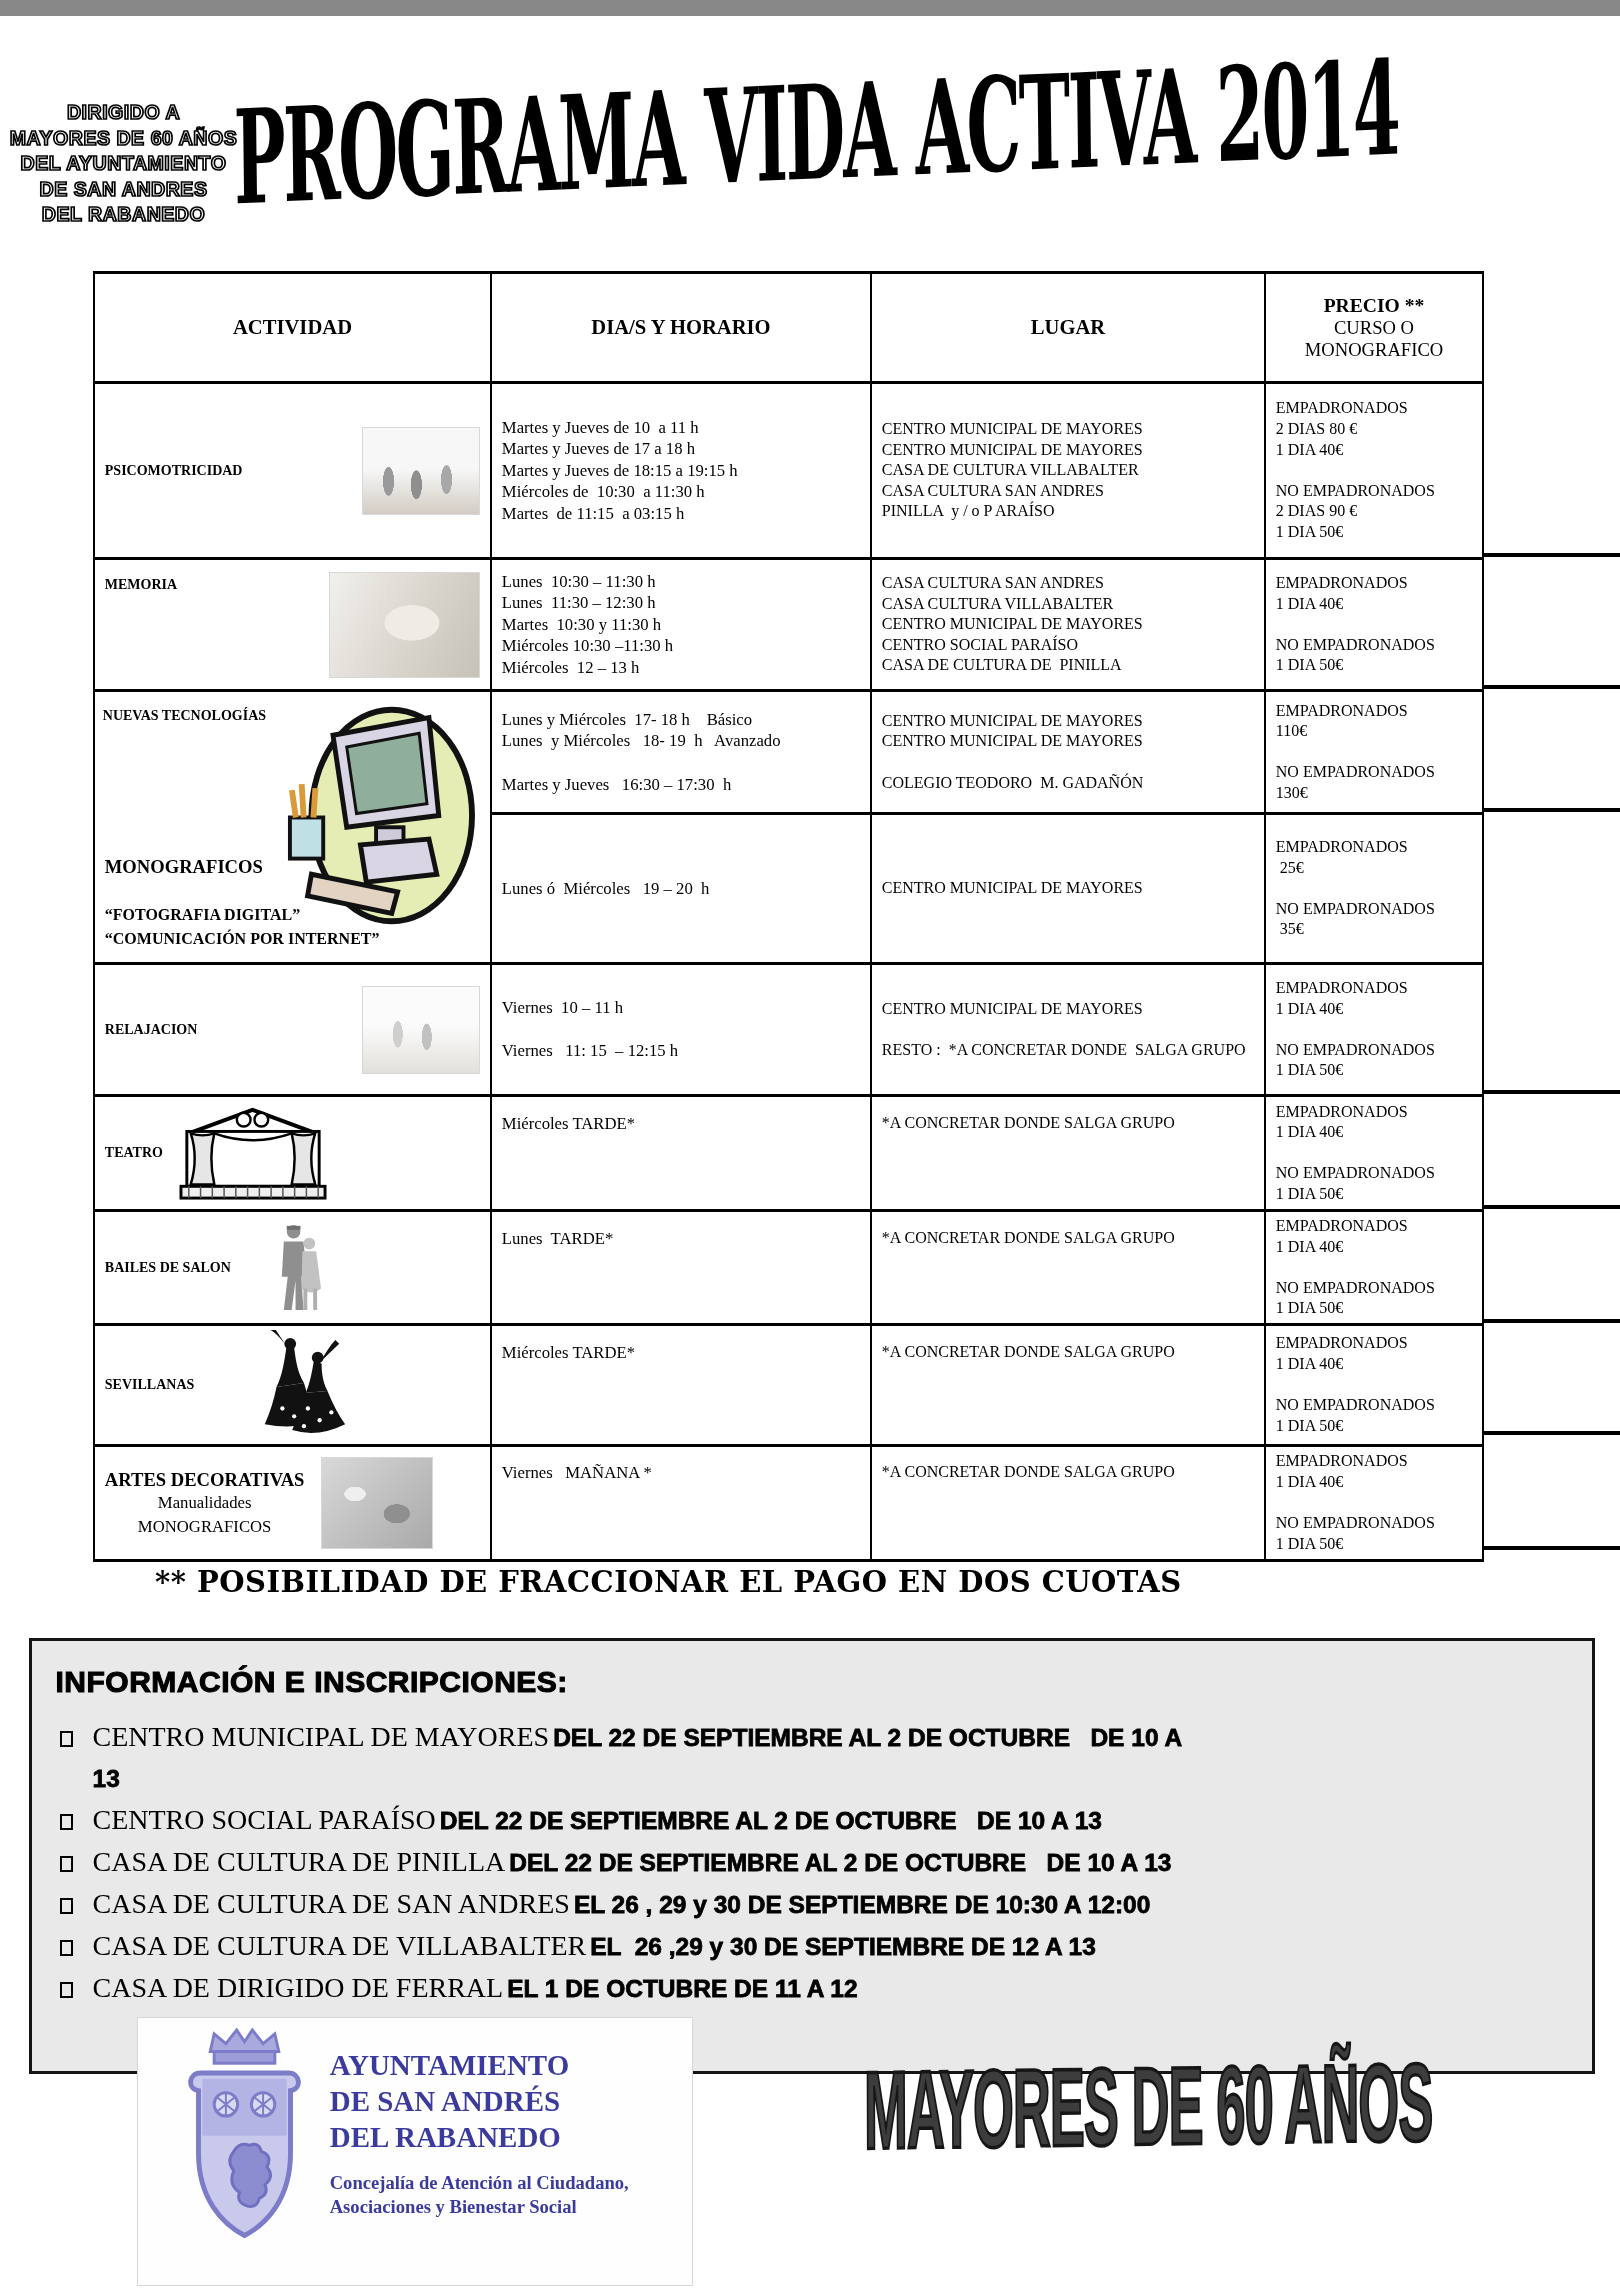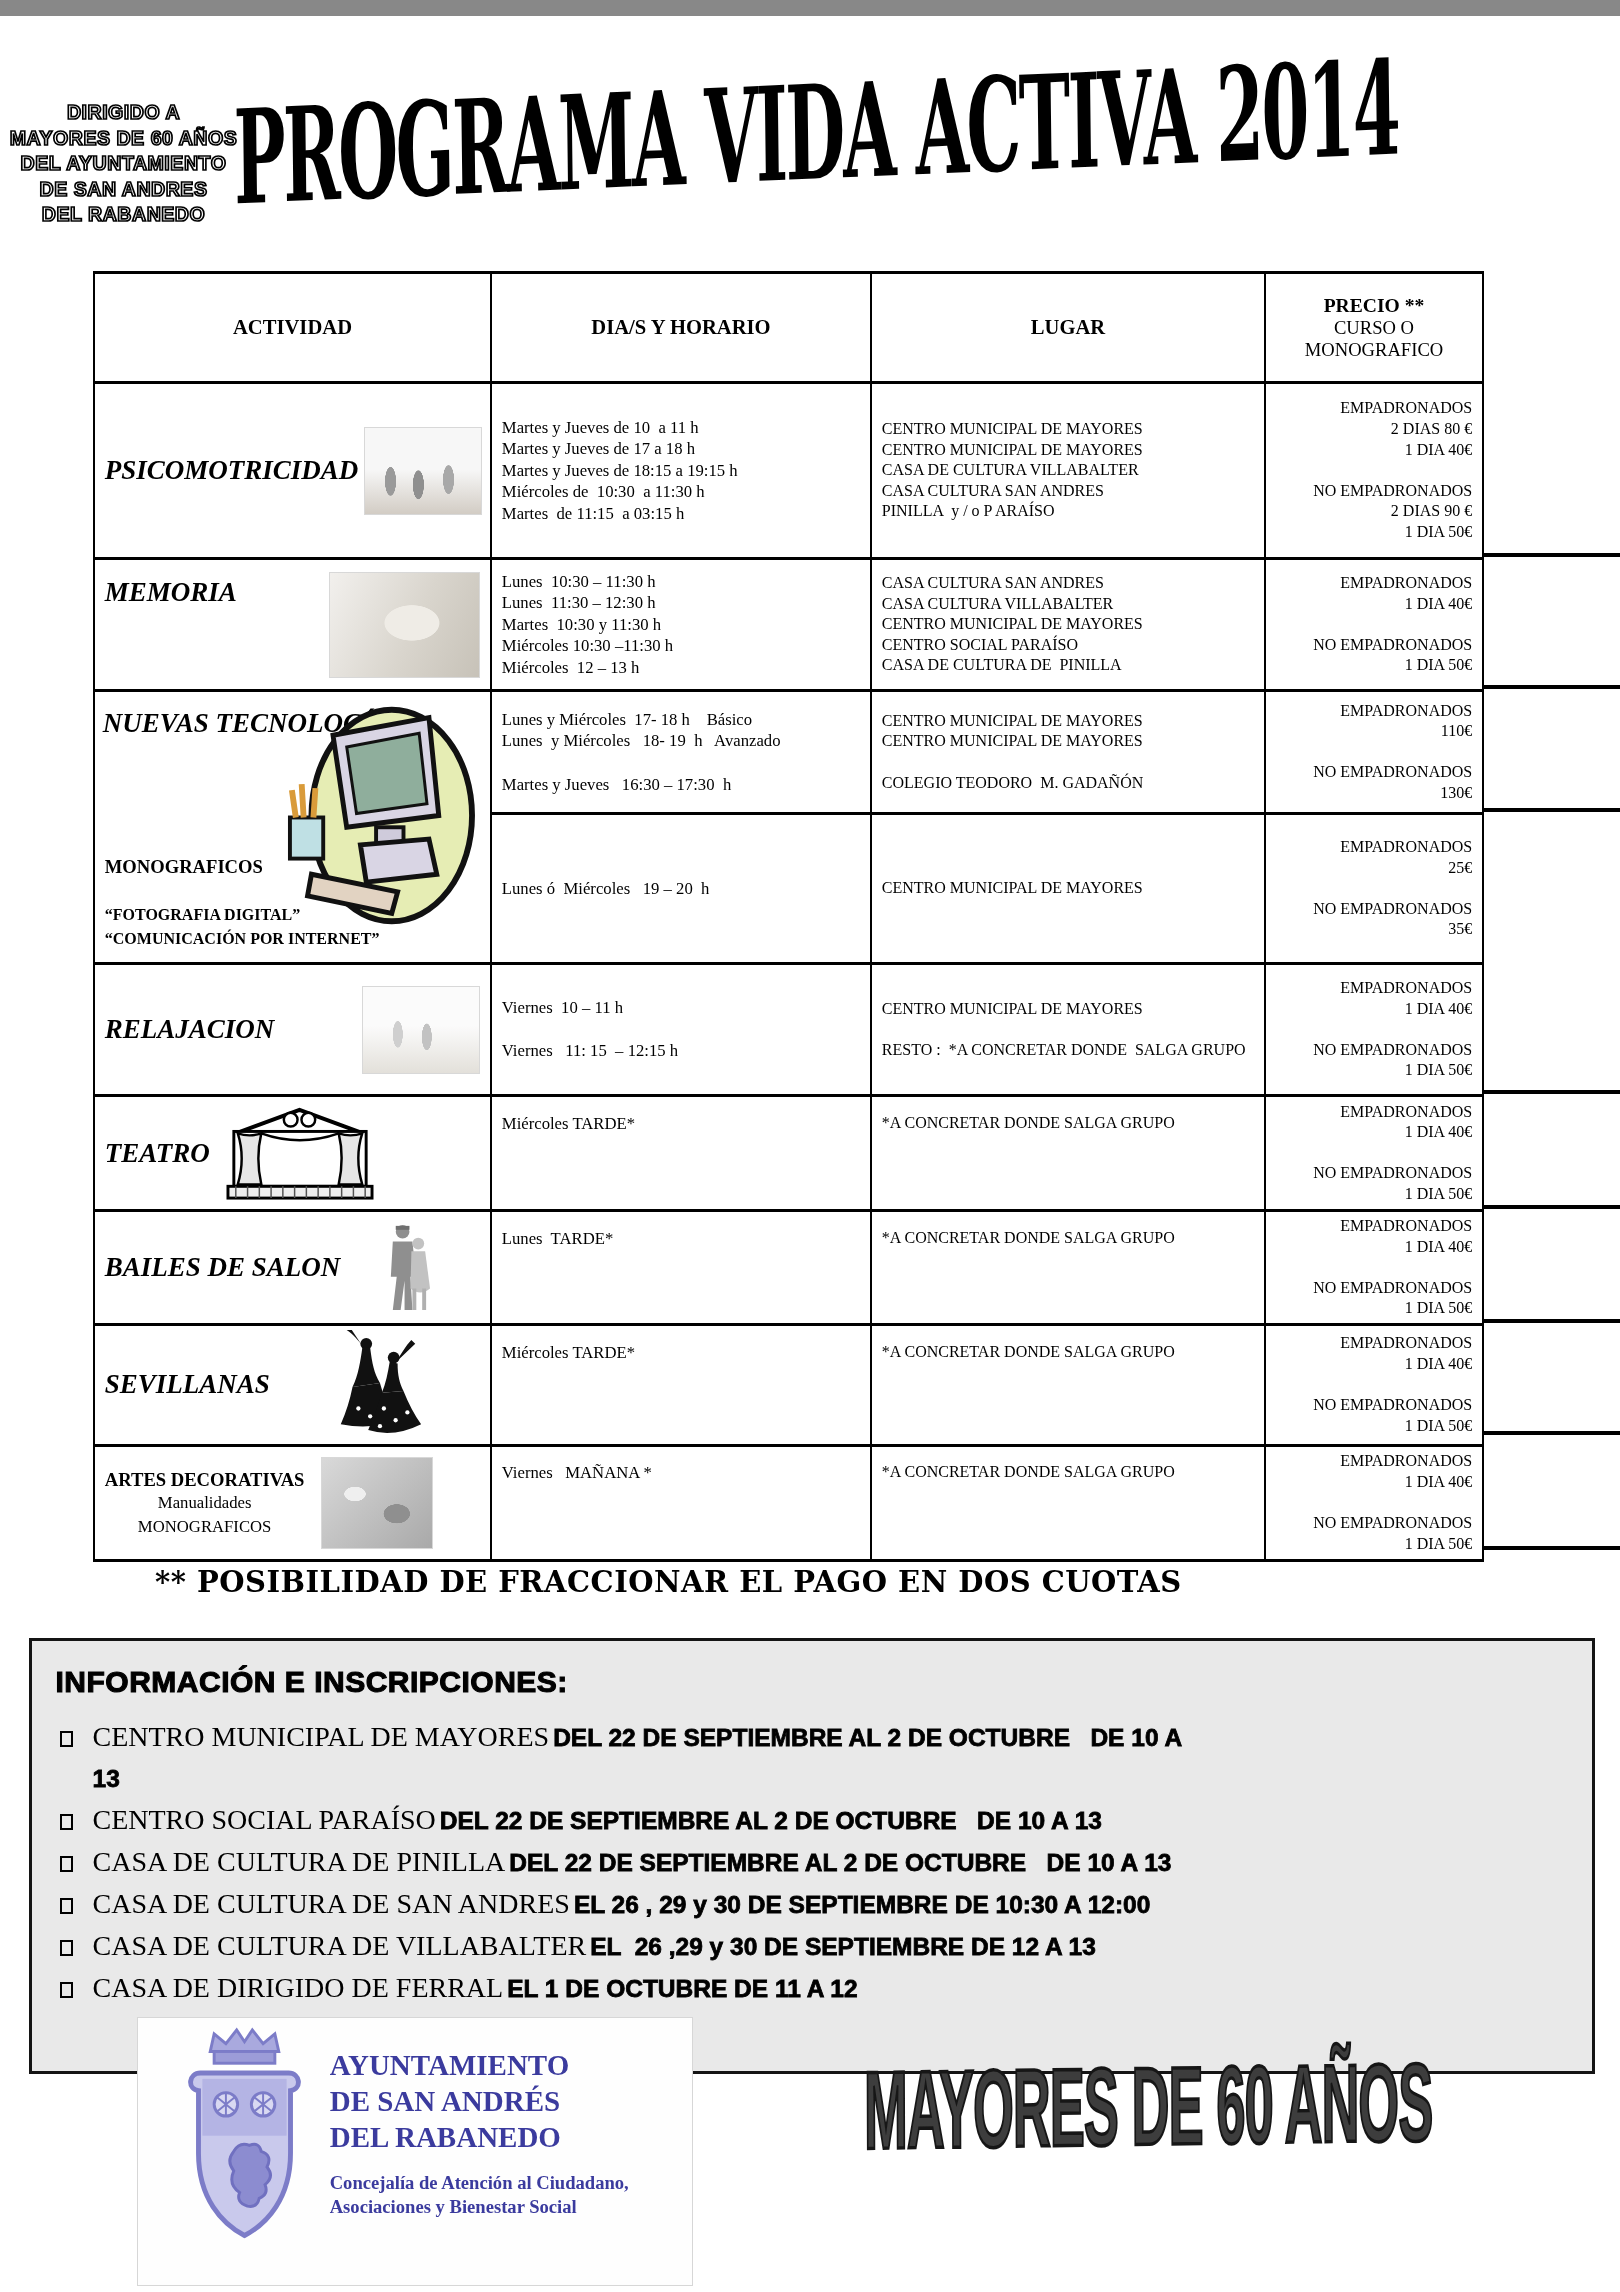--- a/index.html
+++ b/index.html
@@ -31,22 +31,22 @@
   table.sched td {
     border:2px solid #000; border-top-width:3.9px; border-bottom-width:3.9px;
     vertical-align:middle; padding:3.9px 9.8px; overflow:hidden;
   }
   tr.subrow td { border-top-width:2px; }
   td.th { text-align:center; font-weight:bold; font-size:20.6px; }
   td.precio-h { font-size:18.6px; font-weight:normal; }
   td.precio-h .ph-b { font-weight:bold; font-size:19.6px; }
   td.hor { font-size:16.7px; line-height:21.6px; white-space:pre-wrap; padding-left:13.7px; }
   td.lug { font-size:16px; line-height:20.6px; white-space:pre-wrap; padding-left:11.8px; }
-  td.pre { font-size:16px; line-height:20.6px; white-space:pre-wrap; padding-left:9.8px;text-align:right; }
-  .alabel { font-weight:bold; font-size:27px;font-style:italic; }
+  td.pre { font-size:16px; line-height:20.6px; white-space:pre-wrap; padding-left:9.8px; }
+  .alabel { font-weight:bold; font-size:14px; }
   .actflex { display:flex; align-items:center; justify-content:space-between; gap:5.9px; }
   td.actcell { position:relative; }
 
   .photo { border:1px solid #d8d8d8; flex:0 0 auto; }
   .photo-psico { width:116px; height:86px;
     background:
       radial-gradient(9.8px 25.5px at 22% 62%, #9a9a9a 55%, transparent 58%),
       radial-gradient(9.8px 25.5px at 46% 66%, #8f8f8f 55%, transparent 58%),
       radial-gradient(9.8px 25.5px at 72% 60%, #a8a8a8 55%, transparent 58%),
       linear-gradient(#f7f7f7 48%, #d2ccc4); }

